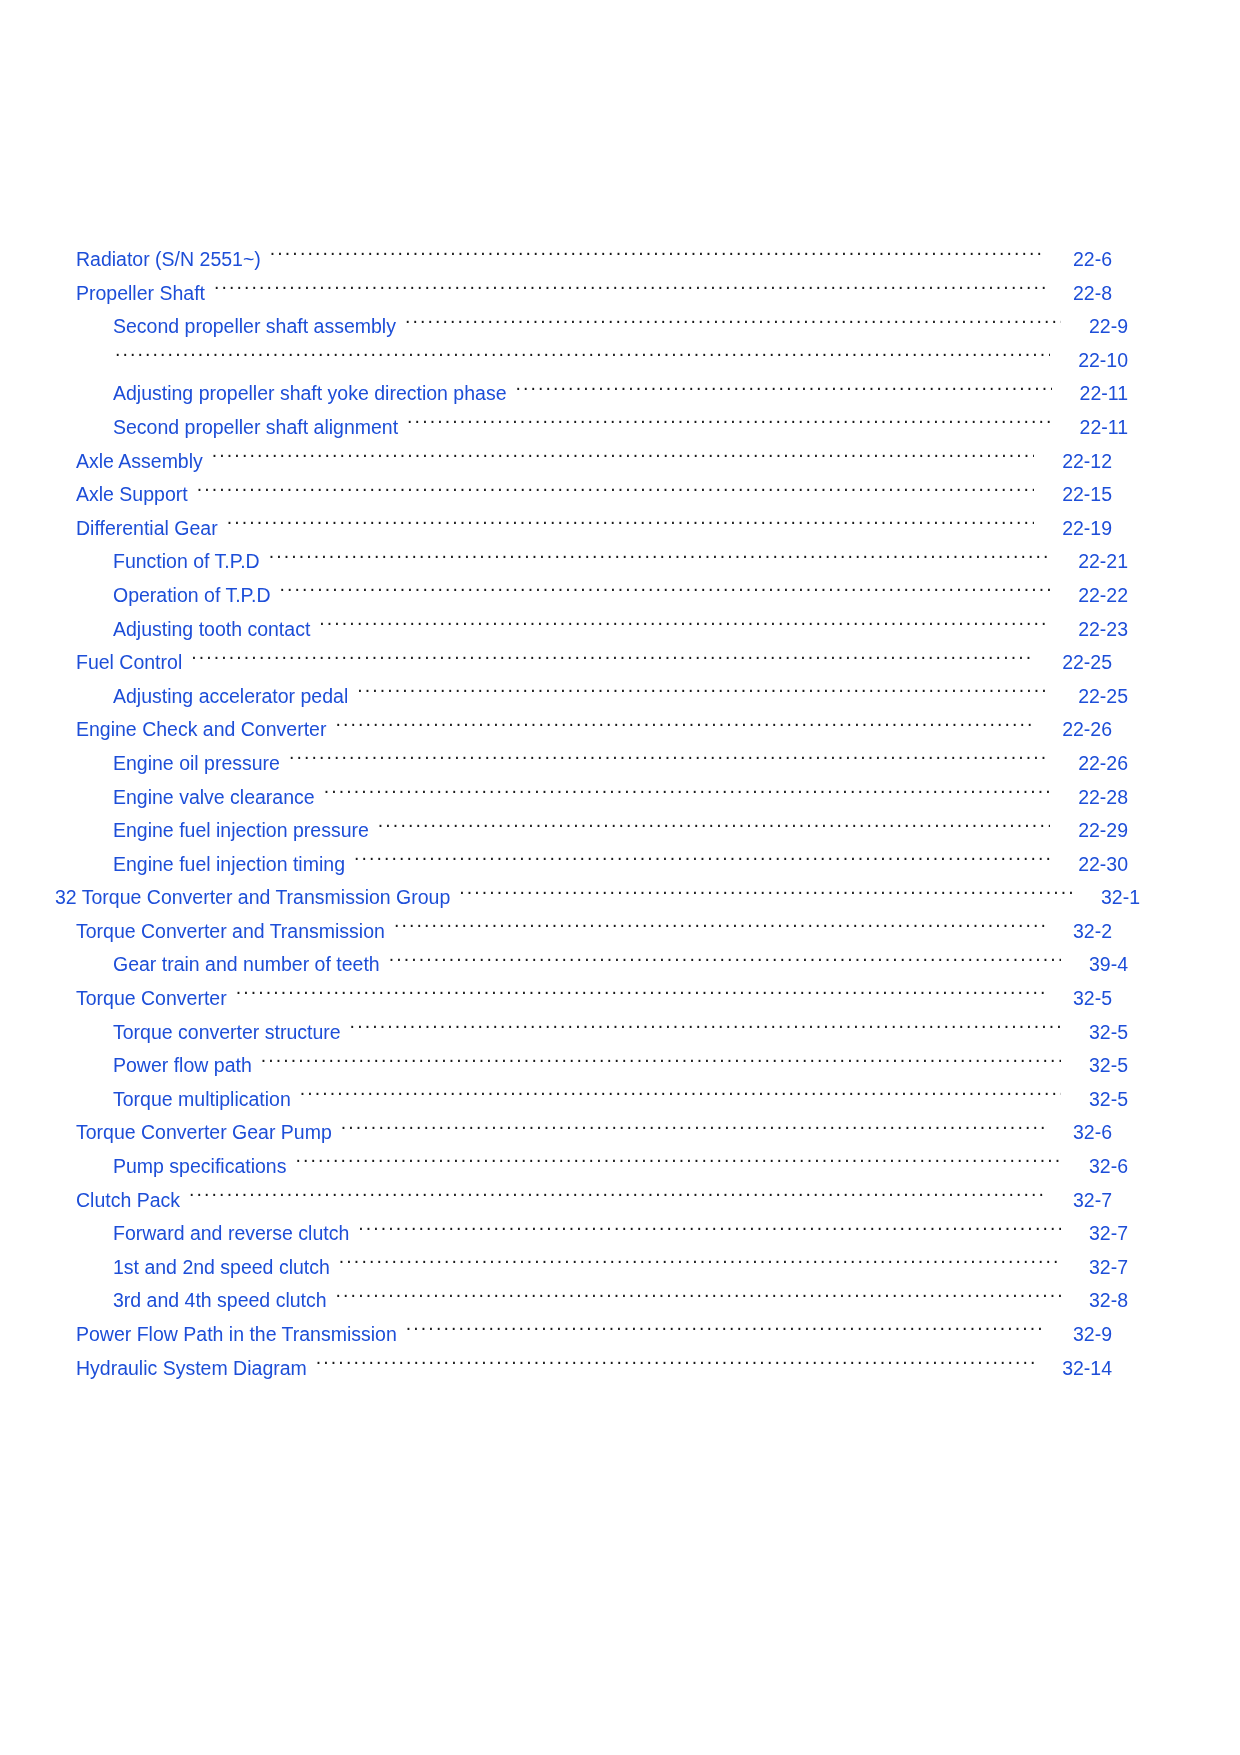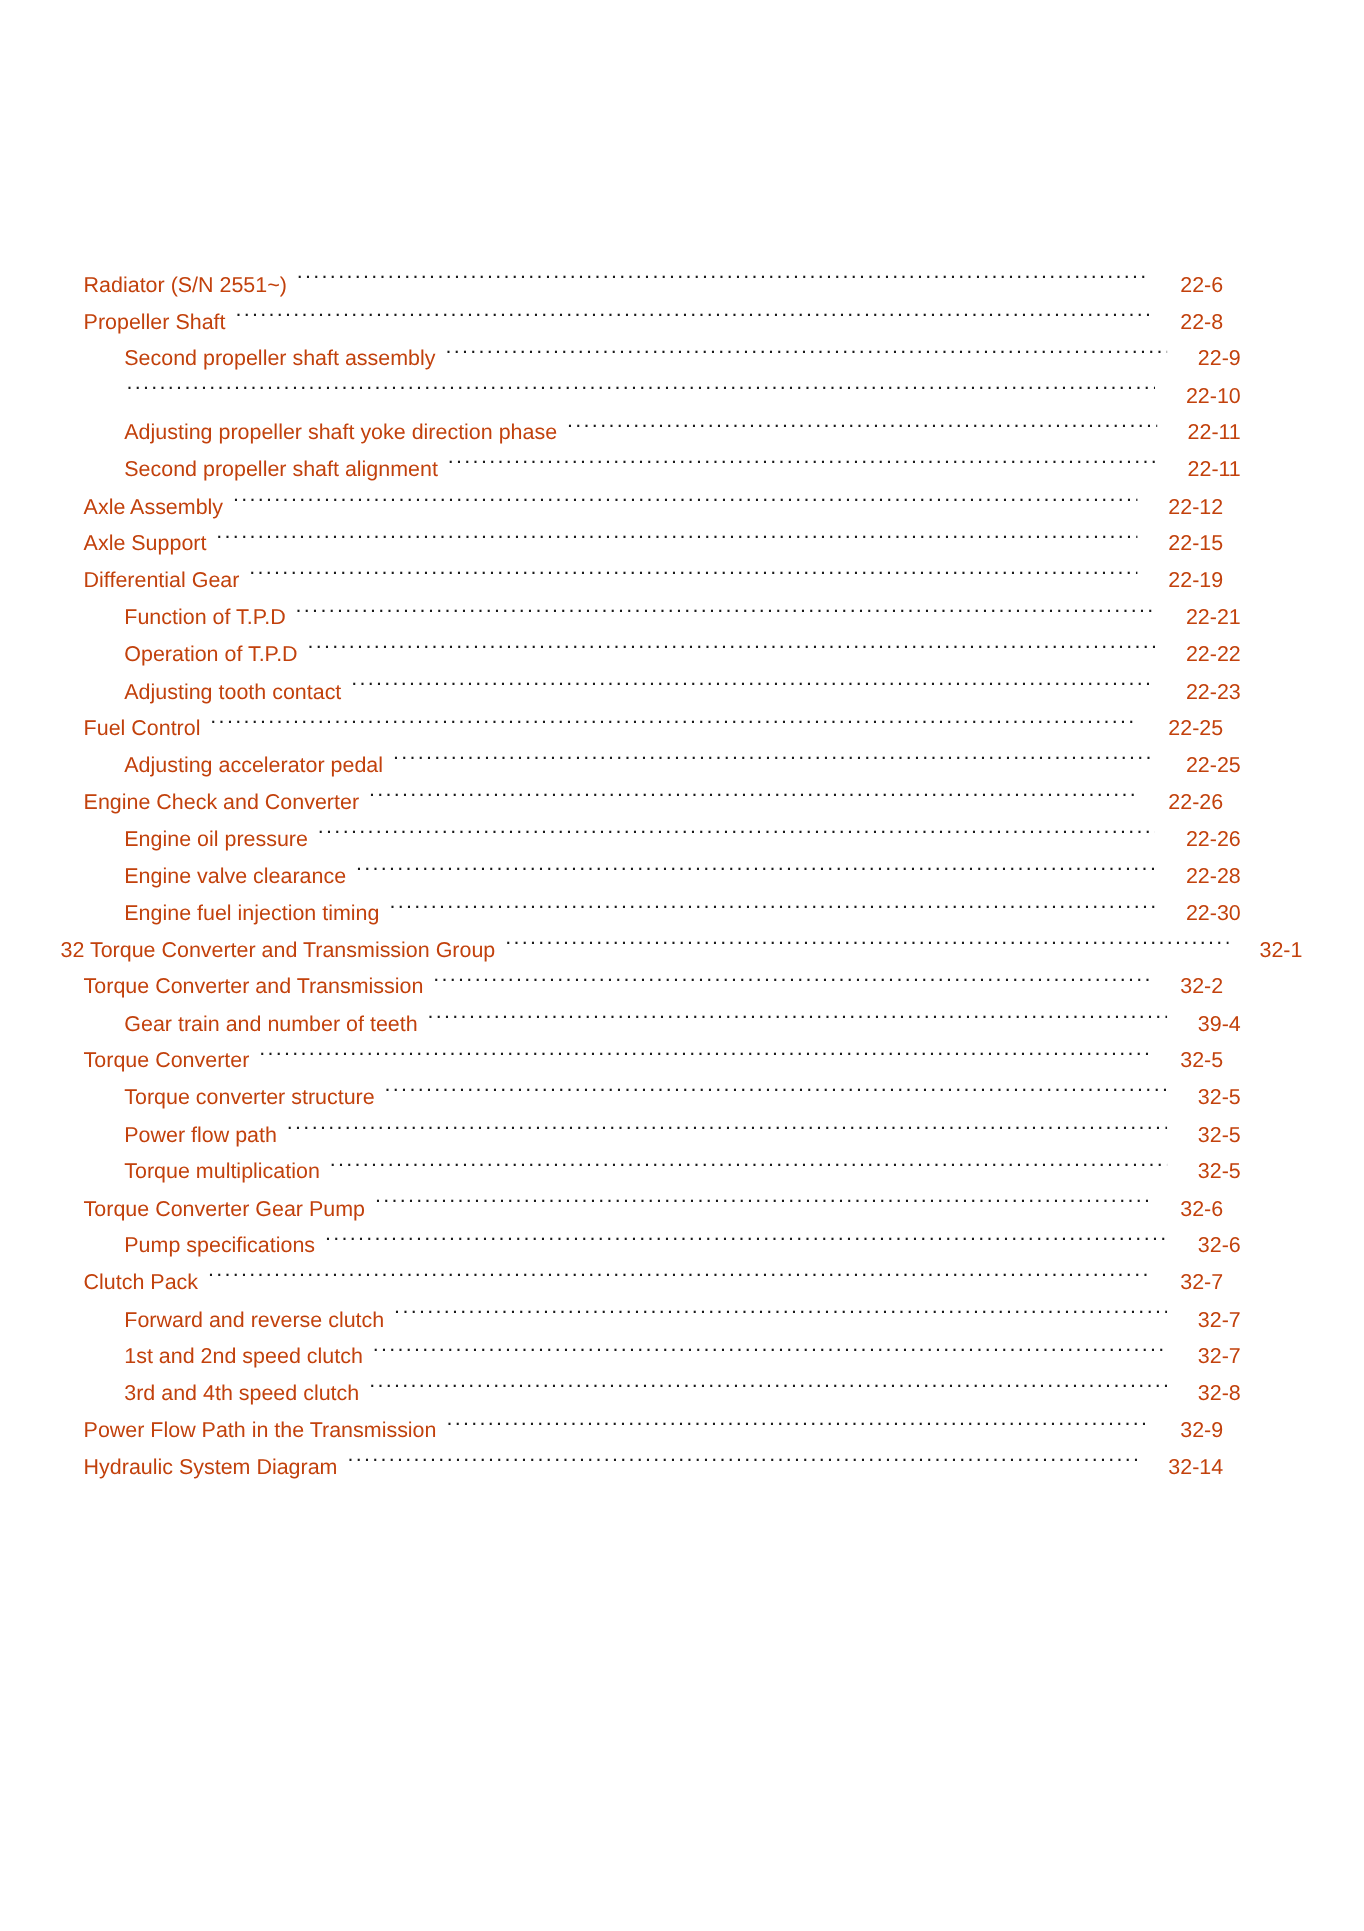--- a/index.html
+++ b/index.html
@@ -23,21 +23,21 @@
     left: 0;
     top: 243px;
     width: 1240px;
   }
   .toc-entry {
     display: flex;
     align-items: baseline;
     height: 33.6px;
     font-size: 19.5px;
     line-height: 33.6px;
-    color: #c2410c;
+    color: #1d4ed8;
     white-space: nowrap;
   }
   .toc-label {
     flex: 0 0 auto;
     padding-right: 7px;
   }
   .toc-leader {
     flex: 1 1 auto;
     overflow: hidden;
     position: relative;
@@ -54,21 +54,21 @@
     color: #1a1a1a;
     white-space: nowrap;
   }
   .toc-page {
     flex: 0 0 auto;
     padding-left: 6px;
     text-align: right;
     margin-left: 20px;
   }
   
-  .lvl-0 { padding-left: 55px; padding-right: 56px; }
+  .lvl-0 { padding-left: 55px; padding-right: 100px; }
   .lvl-1 { padding-left: 76px; padding-right: 128px; }
   .lvl-2 { padding-left: 113px; padding-right: 112px; }
 </style>
 </head>
 <body>
 
 <div class="page">
   <div class="toc" id="toc-list">
       <div class="toc-entry lvl-1">
         <span class="toc-label">Radiator (S/N 2551~)</span>
@@ -148,20 +148,25 @@
         <span class="toc-label">Engine oil pressure</span>
         <span class="toc-leader"></span>
         <span class="toc-page">22-26</span>
       </div>
       <div class="toc-entry lvl-2">
         <span class="toc-label">Engine valve clearance</span>
         <span class="toc-leader"></span>
         <span class="toc-page">22-28</span>
       </div>
       <div class="toc-entry lvl-2">
+        <span class="toc-label">Engine fuel injection pressure</span>
+        <span class="toc-leader"></span>
+        <span class="toc-page">22-29</span>
+      </div>
+      <div class="toc-entry lvl-2">
         <span class="toc-label">Engine fuel injection timing</span>
         <span class="toc-leader"></span>
         <span class="toc-page">22-30</span>
       </div>
       <div class="toc-entry lvl-0">
         <span class="toc-label">32 Torque Converter and Transmission Group</span>
         <span class="toc-leader"></span>
         <span class="toc-page">32-1</span>
       </div>
       <div class="toc-entry lvl-1">

